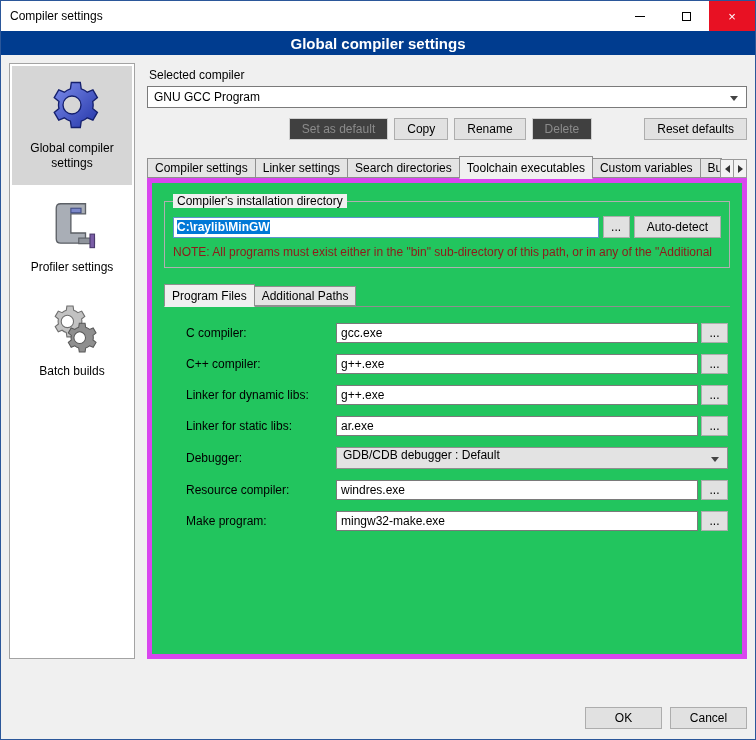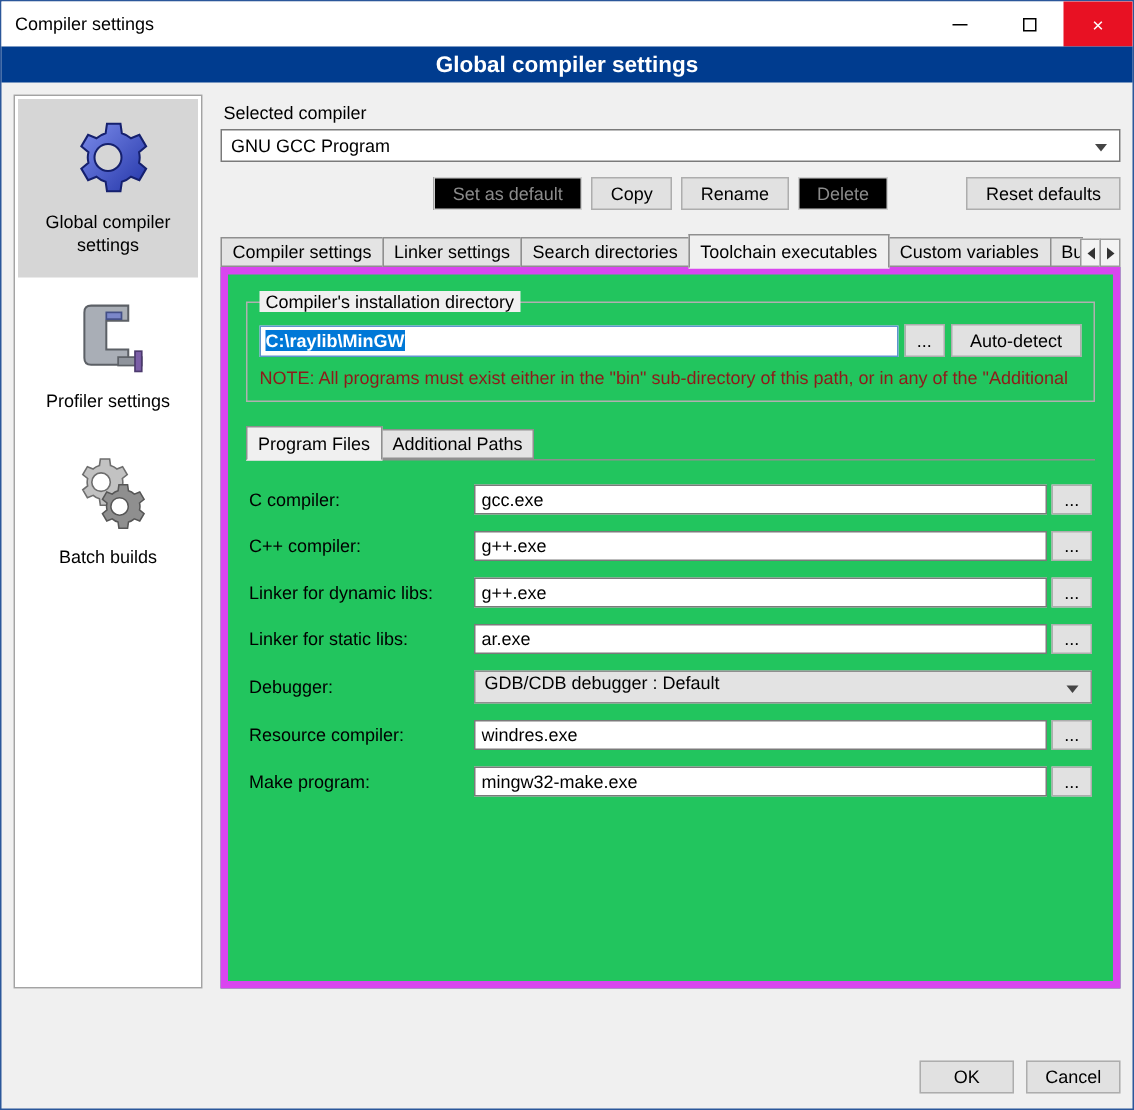--- a/index.html
+++ b/index.html
@@ -46,21 +46,21 @@
 
   .combobox {
     height: 22px; background: #fff; border: 1px solid #7a7a7a;
     display: flex; align-items: center; padding: 0 22px 0 6px; position: relative;
   }
   .chevron { position: absolute; right: 8px; top: 9px; width: 0; height: 0;
     border-left: 4px solid transparent; border-right: 4px solid transparent; border-top: 5px solid #444; }
 
   .btn { height: 22px; background: #e1e1e1; border: 1px solid #adadad; padding: 0 12px;
     display: inline-flex; align-items: center; justify-content: center; font-size: 12px; cursor: default; white-space: nowrap; }
-  .btn.disabled { color: #8b8b8b; background: #000000; border-color: #cfcfcf; }
+  .btn.disabled { color: #8b8b8b; background: #404040; border-color: #cfcfcf; }
   .btn-row { display: flex; gap: 6px; margin-top: 10px; justify-content: flex-end; }
   .btn-row .btn.reset { margin-left: 46px; }
 
   
   .tabs { display: flex; align-items: flex-end; margin-top: 16px; }
   .tab { height: 20px; padding: 0 7px; display: flex; align-items: center; white-space: nowrap;
     background: #e4e4e4; border: 1px solid #8f8f8f; margin-right: -1px; cursor: default; }
   .tab.active { height: 23px; background: #f0f0f0; border-bottom: 1px solid #f0f0f0; margin-bottom: -1px; z-index: 2; position: relative; }
   .tab.clip { max-width: 34px; overflow: hidden; }
   .tab-scroll { margin-left: auto; display: flex; }
@@ -78,30 +78,30 @@
   .dir-input { flex: 1; height: 21px; border: 1px solid #5e94ce; background: #fff; display: flex; align-items: center; padding: 0 3px; overflow: hidden; }
   .sel-text { background: var(--selection_bg, #0078d7); color: #fff; white-space: nowrap; font-weight: bold; }
   .browse-btn { width: 27px; padding: 0; flex: 0 0 auto; }
   .note { color: var(--note, #8f1a1a); margin-top: 7px; white-space: nowrap; overflow: hidden; }
 
   
   .inner-tabs { display: flex; align-items: flex-end; margin-top: 16px; }
   .inner-page { border-top: 1px solid #8f8f8f; padding: 16px 2px 0 2px; }
 
   .field-row { display: flex; align-items: center; margin-bottom: 11px; }
-  .field-label { width: 150px; flex: 0 0 auto; }
+  .field-label { width: 150px; flex: 0 0 auto; margin-left: 20px; }
   .field-input { flex: 1; height: 20px; border: 1px solid #7a7a7a; background: #fff; padding: 0 4px;
     font-family: "Liberation Sans", sans-serif; font-size: 12px; min-width: 0; }
   .field-browse { width: 27px; height: 20px; padding: 0; margin-left: 3px; flex: 0 0 auto; }
   .field-select { flex: 1; height: 22px; background: #e3e3e3; border: 1px solid #8f8f8f;
     display: flex; align-items: flex-start; padding: 0 22px 0 6px; position: relative; cursor: default; }
 
   
   .footer { flex: 0 0 auto; display: flex; justify-content: flex-end; gap: 8px; padding: 8px 8px 10px; }
-  .footer .btn { width: 63px; margin-top: 32px; }
+  .footer .btn { width: 77px; margin-top: 32px; }
 </style>
 </head>
 <body>
 
 <div class="window">
 
   <div class="titlebar">
     <span class="title">Compiler settings</span>
     <div class="win-controls">
       <div class="win-btn">

